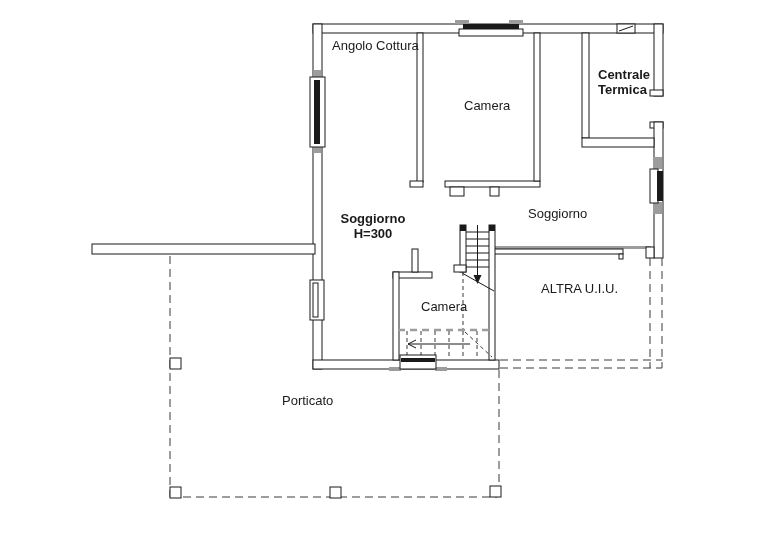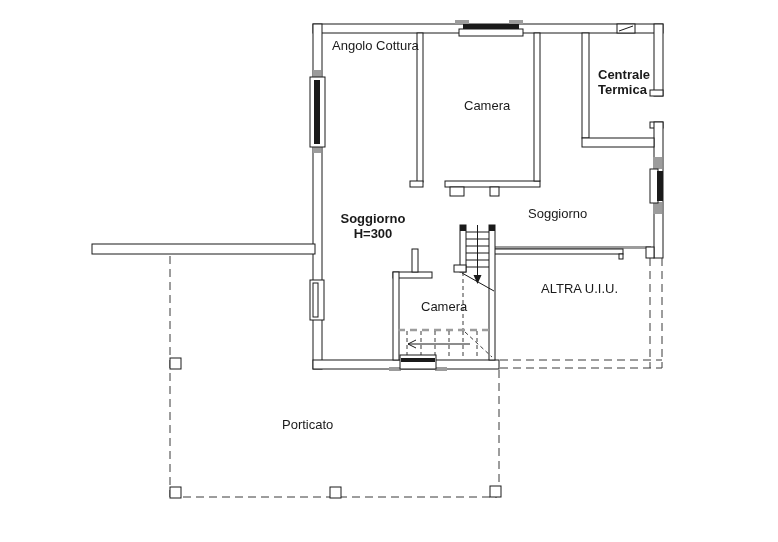--- a/index.html
+++ b/index.html
@@ -154,14 +154,14 @@
   <div class="lbl" style="left:332px;top:38px">Angolo Cottura</div>
   <div class="lbl" style="left:464px;top:98px">Camera</div>
   <div class="lbl wrap" style="left:598px;top:67px;width:58px">Centrale Termica</div>
   <div class="lbl center" style="left:338px;top:211px;width:70px">
     <div>Soggiorno</div>
     <div>H=300</div>
   </div>
   <div class="lbl" style="left:528px;top:206px">Soggiorno</div>
   <div class="lbl" style="left:421px;top:299px">Camera</div>
   <div class="lbl" style="left:541px;top:281px">ALTRA U.I.U.</div>
-  <div class="lbl" style="left:282px;top:417px">Porticato</div>
+  <div class="lbl" style="left:282px;top:393px">Porticato</div>
 </div>
 
 </body></html>

